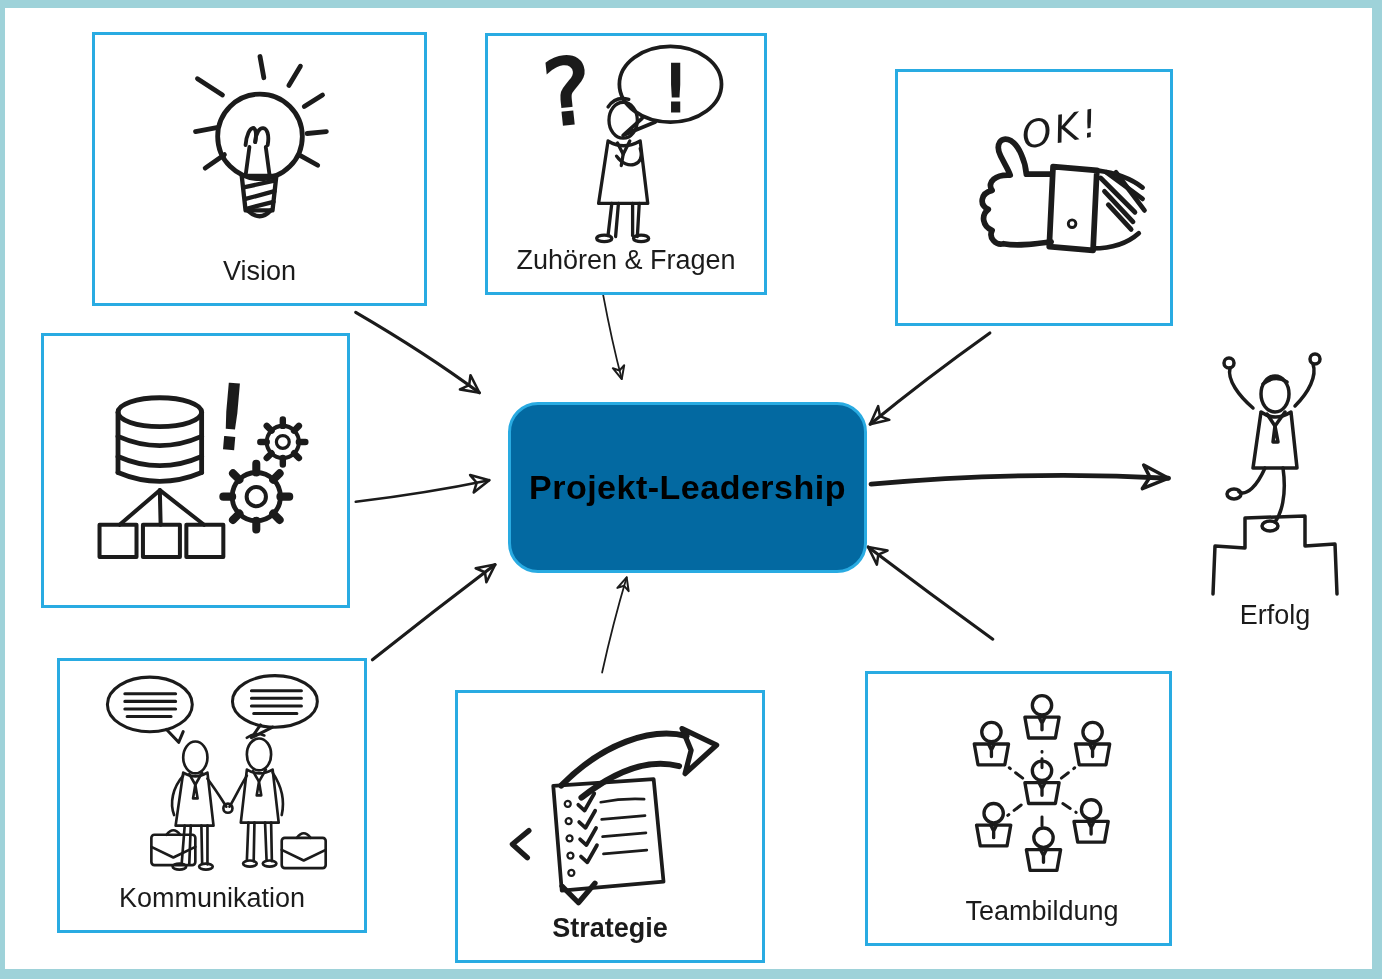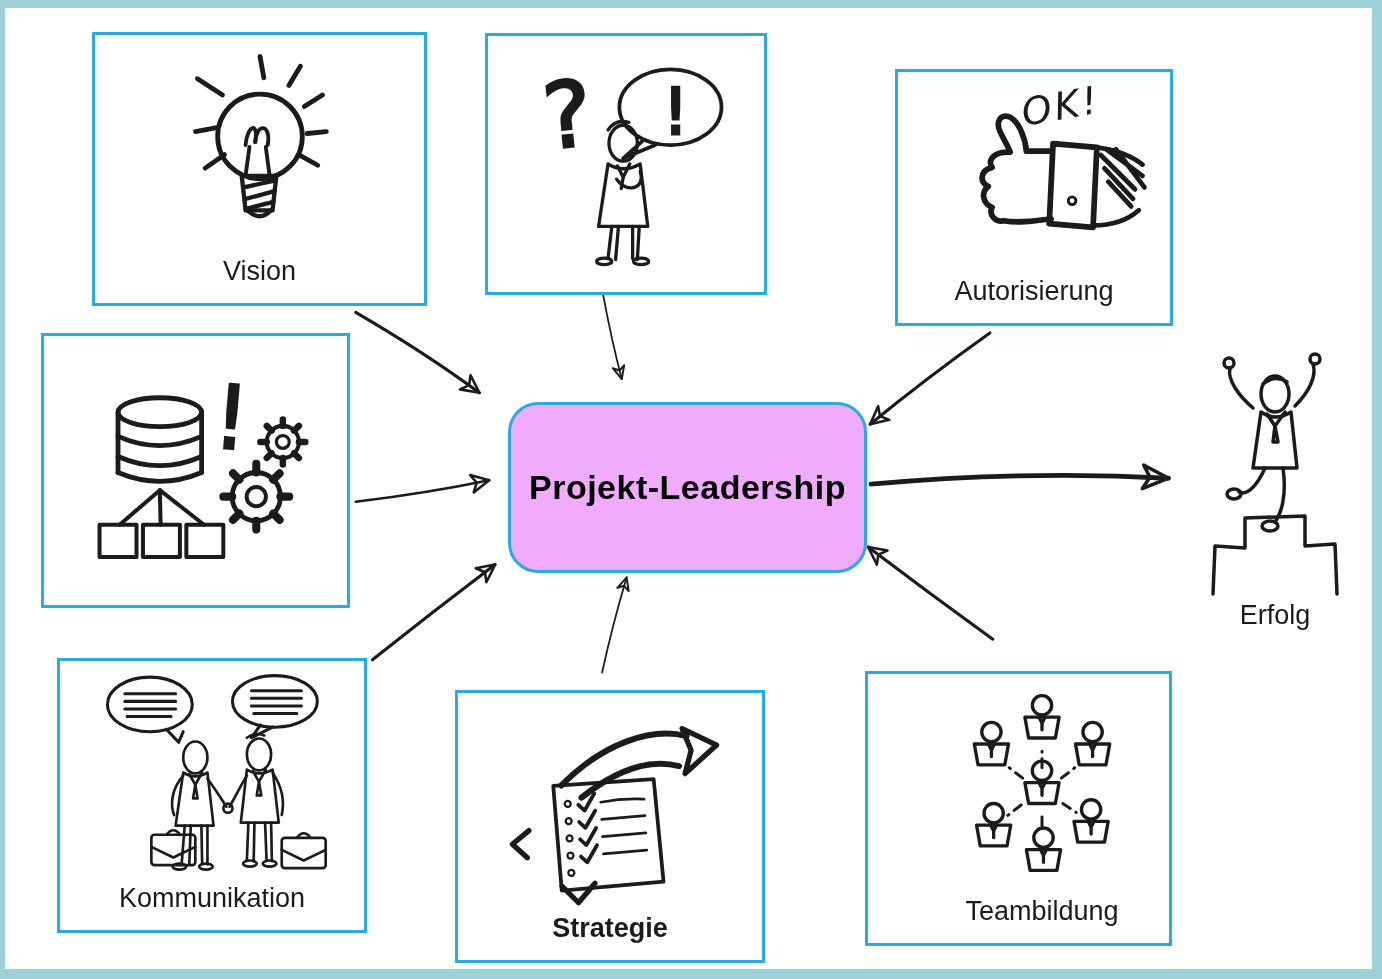--- a/index.html
+++ b/index.html
@@ -27,21 +27,21 @@
   }
   #node-vision{left:87px;top:24px;width:335px;height:274px;}
   #node-zuhoeren{left:480px;top:25px;width:282px;height:262px;}
   #node-autorisierung{left:890px;top:61px;width:278px;height:257px;}
   #node-einflussnahme{left:36px;top:325px;width:309px;height:275px;}
   #node-kommunikation{left:52px;top:650px;width:310px;height:275px;justify-content:center;}
   #node-strategie{left:450px;top:682px;width:310px;height:273px;font-weight:bold;}
   #node-teambildung{left:860px;top:663px;width:307px;height:275px;padding-left:47px;}
   #center-box{
     position:absolute;left:503px;top:394px;width:359px;height:171px;
-    background:#f0abfc;border:3px solid var(--accent);border-radius:30px;
+    background:#0369a1;border:3px solid var(--accent);border-radius:30px;
     display:flex;align-items:center;justify-content:center;
   }
   #center-box .title{font-size:34px;font-weight:bold;color:#000;letter-spacing:0.5px;}
   #outcome{
     position:absolute;left:1180px;top:338px;width:180px;height:300px;
     display:flex;flex-direction:column;align-items:center;
   }
   #outcome .label{font-size:27px;color:var(--ink);padding-top:4px;}
   svg{display:block;}
   .sk{stroke:var(--ink);fill:none;stroke-linecap:round;stroke-linejoin:round;}
@@ -125,20 +125,21 @@
           <path d="M130,118 C136,136 116,142 105,126"></path>
           <path d="M100,176 L96,210"></path>
             <path d="M107,176 L104,211"></path>
           <path d="M122,176 L122,210"></path>
             <path d="M129,176 L127,211"></path>
           <ellipse cx="92" cy="213" rx="8" ry="3.5"></ellipse>
             <ellipse cx="131" cy="213" rx="8" ry="3.5"></ellipse>
         </g>
       </svg>
     </div>
+    <div class="label">Zuhören &amp; Fragen</div>
   </div>
 
   <div class="node" id="node-autorisierung">
     <div class="iconwrap">
       <svg width="248" height="200" viewBox="0 0 260 210">
         <text class="hand-text" x="118" y="48" font-size="40" letter-spacing="3" font-style="italic" transform="rotate(-10 150 40)">OK!</text>
         <g class="sk" stroke-width="6">
           <path d="M148,80 L122,80 C121,66 114,50 106,45 C95,39 89,49 95,61 C99,69 103,75 105,81 C90,80 80,88 86,97 C74,100 72,112 82,117 C74,123 76,135 86,139 C82,147 90,155 98,153 C114,156 132,153 148,151"></path>
           <path d="M150,72 L196,76 L192,160 L146,156 Z"></path>
         </g>
@@ -147,21 +148,20 @@
           <path d="M196,76 Q226,80 244,94"></path>
           <path d="M192,158 Q222,158 240,142"></path>
           <path d="M200,84 L236,120"></path>
             <path d="M204,98 L234,130"></path>
             <path d="M208,112 L232,138"></path>
           <path d="M206,78 L244,106"></path>
             <path d="M216,78 L246,118"></path>
         </g>
       </svg>
     </div>
-    <div class="label">Autorisierung</div>
   </div>
 
   <div class="node" id="node-einflussnahme">
     <div class="iconwrap">
       <svg width="242" height="205" viewBox="0 0 300 255">
         <g class="sk" stroke-width="6">
           <ellipse cx="105" cy="55" rx="52" ry="18"></ellipse>
           <path d="M53,55 L53,130"></path>
             <path d="M157,55 L157,130"></path>
           <path d="M53,85 Q105,108 157,85"></path>

